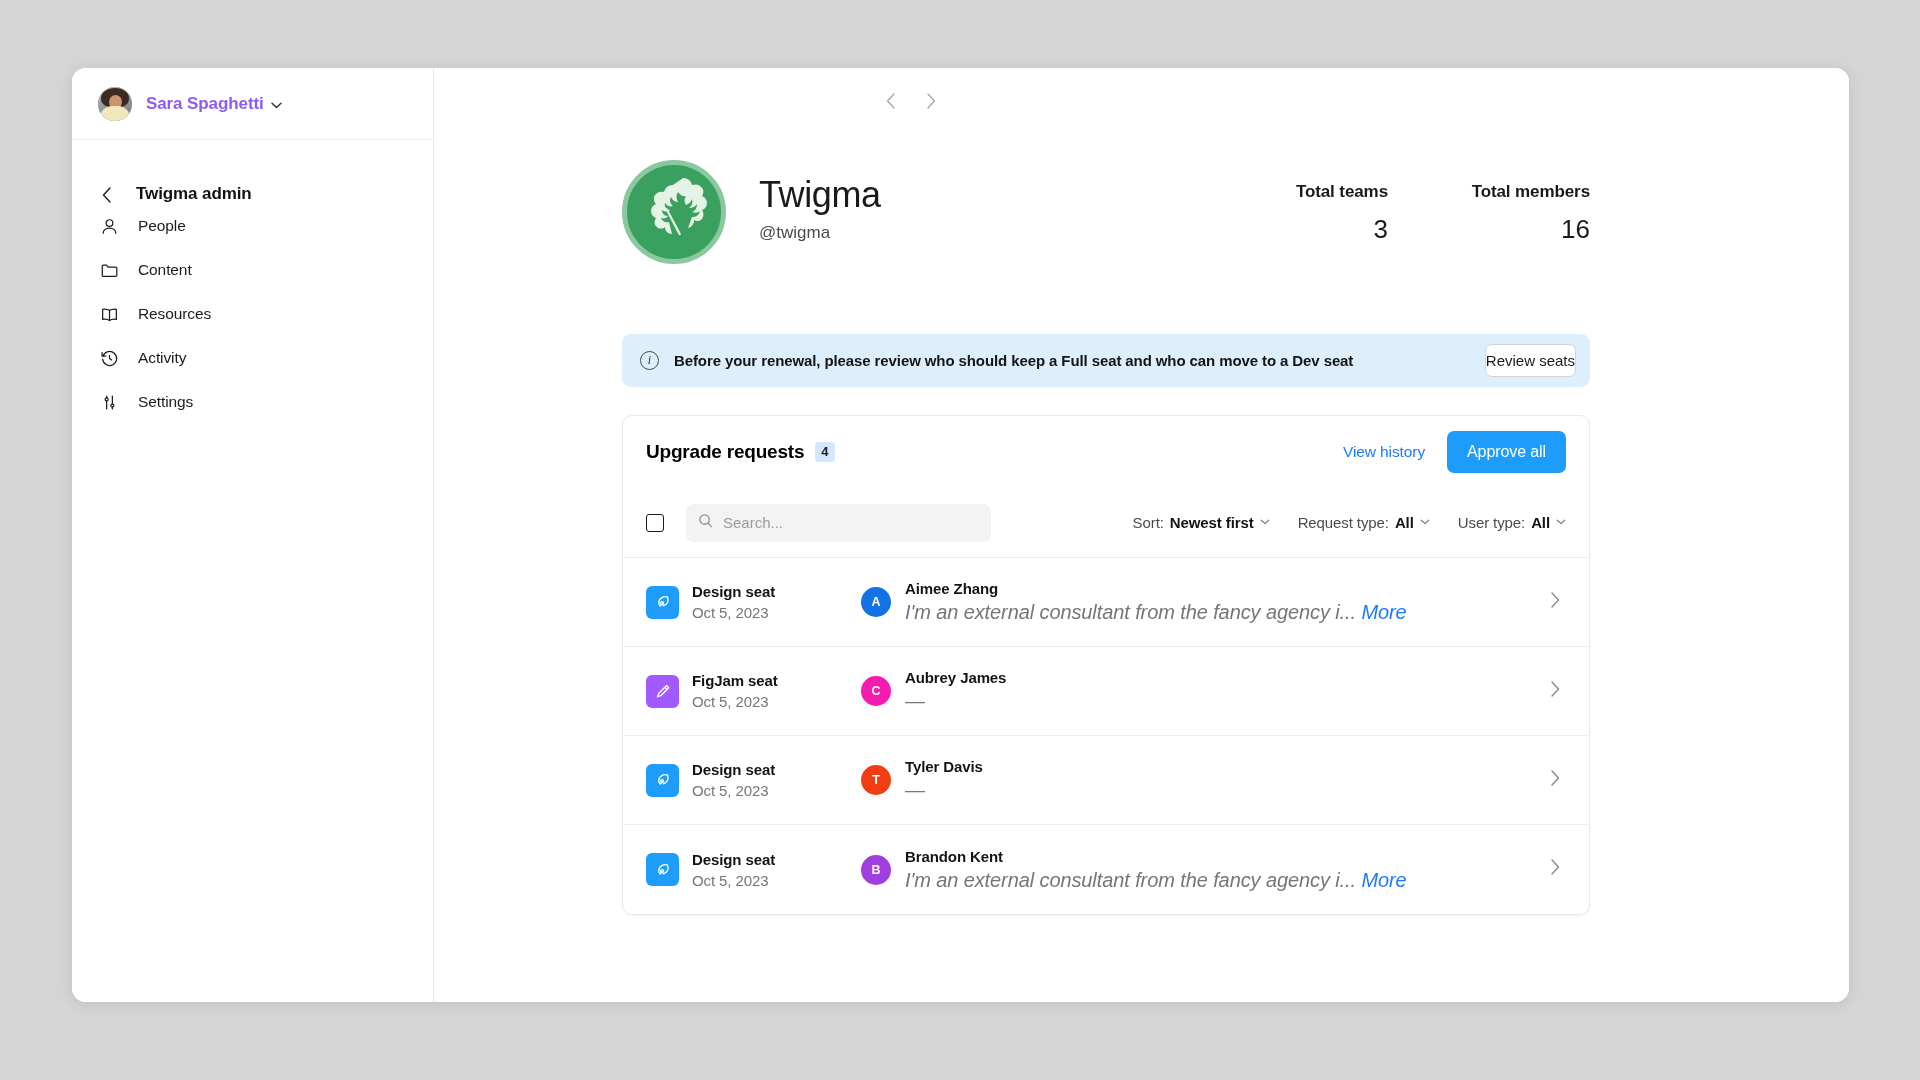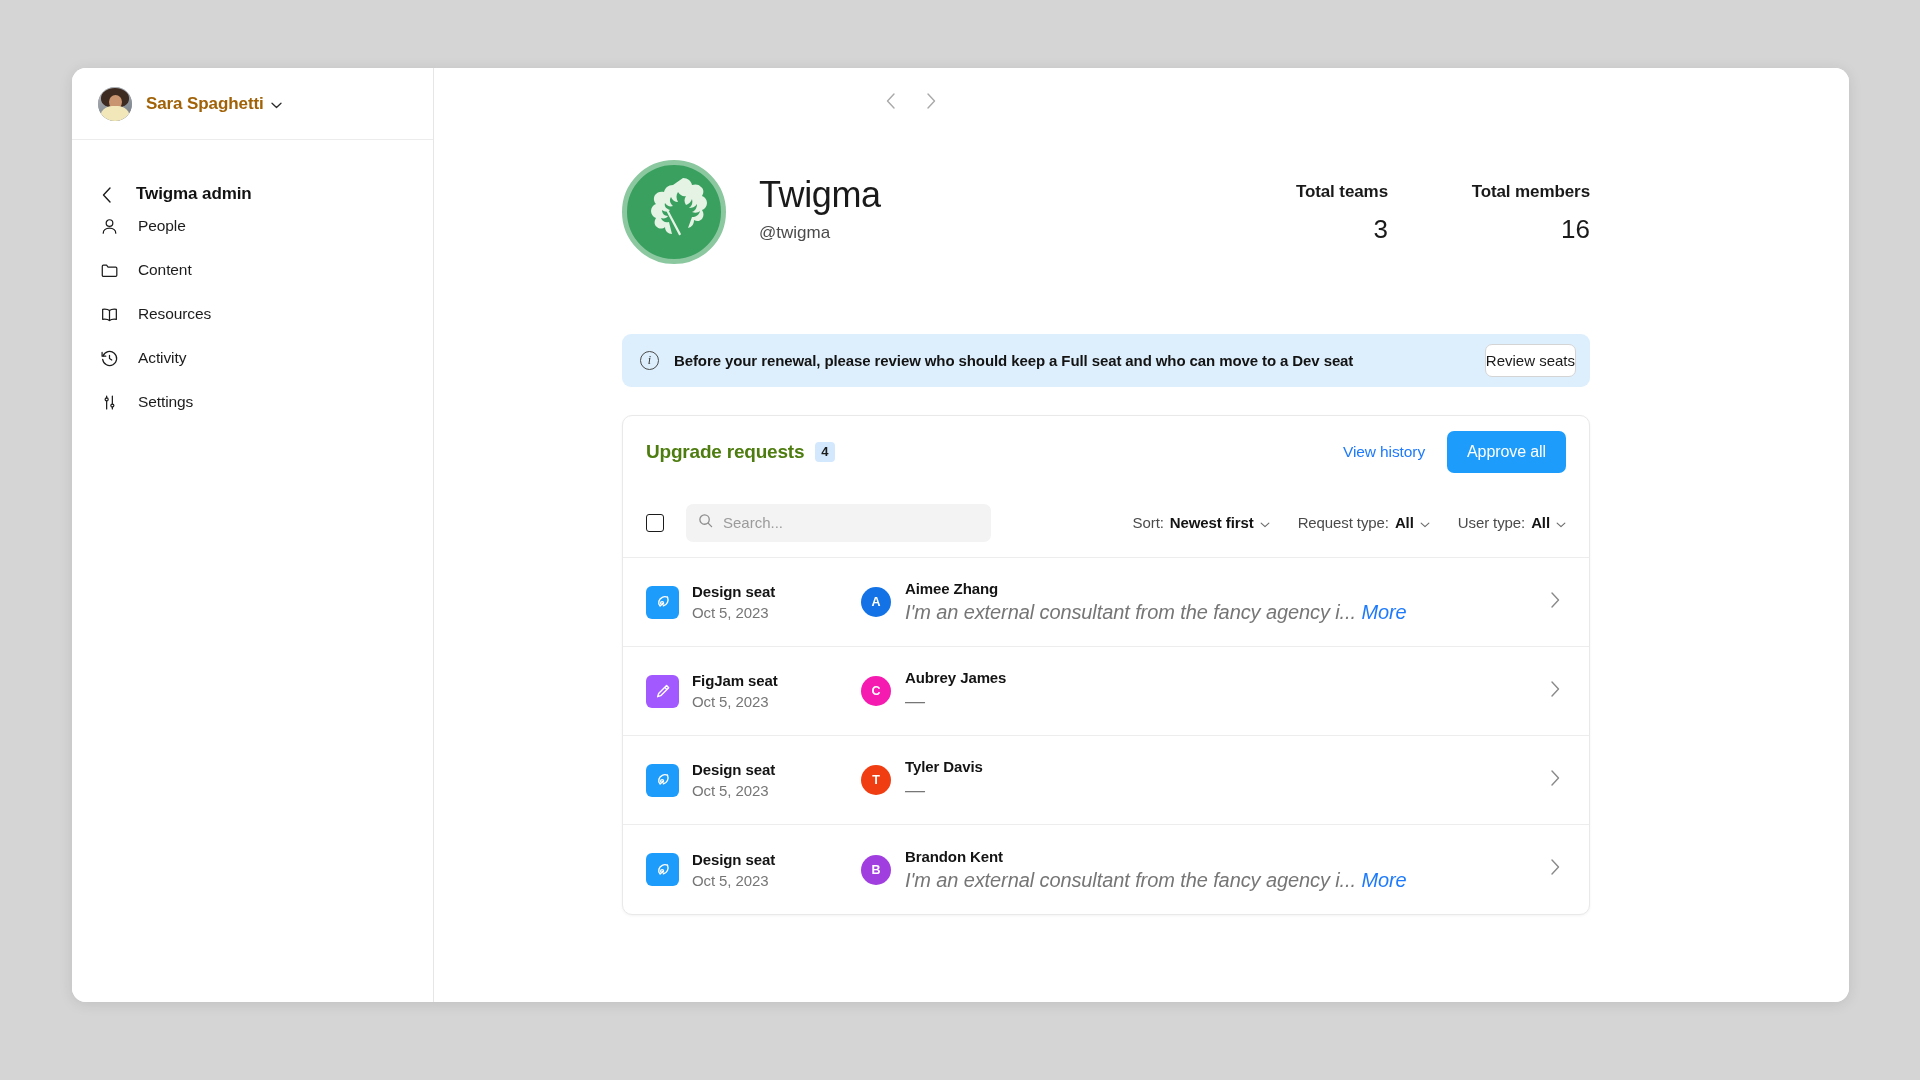--- a/index.html
+++ b/index.html
@@ -47,21 +47,21 @@
     background: #9aa3ab;
   }
   .avatar-photo .bg    { position:absolute; inset:0; background:linear-gradient(160deg,#b9bcc0 0%,#8e949b 55%,#6f767d 100%); }
   .avatar-photo .hair  { position:absolute; left:3px; top:1px; width:28px; height:20px; border-radius:50% 50% 45% 45%; background:#3d2a20; }
   .avatar-photo .face  { position:absolute; left:11px; top:8px; width:13px; height:14px; border-radius:50%; background:#c99470; }
   .avatar-photo .body  { position:absolute; left:2px; top:19px; width:30px; height:17px; border-radius:12px 12px 0 0; background:#f2e7b8; }
   .account-name {
     margin-left: 14px;
     font-size: 17px;
     font-weight: 700;
-    color: #a16207;
+    color: #8b5cf6;
     letter-spacing: -0.1px;
   }
   .chev-small {
     margin-left: 7px;
     color: #3d3d3d;
     font-size: 12px;
     line-height: 1;
     transform: translateY(1px);
   }
 
@@ -237,21 +237,21 @@
   }
   .card-head {
     height: 72px;
     display: flex;
     align-items: center;
     padding: 0 23px;
   }
   .card-title {
     font-size: 19px;
     font-weight: 700;
-    color: #4d7c0f;
+    color: #000000;
     letter-spacing: -0.2px;
   }
   .count-badge {
     margin-left: 11px;
     background: #d3e8fd;
     color: #1c1c1c;
     font-size: 13px;
     font-weight: 700;
     border-radius: 4px;
     padding: 2px 6px;
@@ -310,21 +310,21 @@
     outline: none;
     margin-left: 10px;
     font-size: 15px;
     color: #1a1a1a;
     font-family: "Liberation Sans", sans-serif;
     width: 100%;
   }
   .search-box input::placeholder { color: #9b9b9b; }
   .filters { margin-left: auto; display: flex; align-items: center; gap: 28px; }
   .filter {
-    display: flex; align-items: center; gap: 6px;
+    display: flex; gap: 6px;
     font-size: 15px;
     color: #4b4b4b;
     cursor: pointer;
     letter-spacing: -0.1px;
     white-space: nowrap;
   }
   .filter b { color: #141414; font-weight: 700; }
   .filter .caret { color: #6b6b6b; font-size: 11px; transform: translateY(1px); }
 
   

